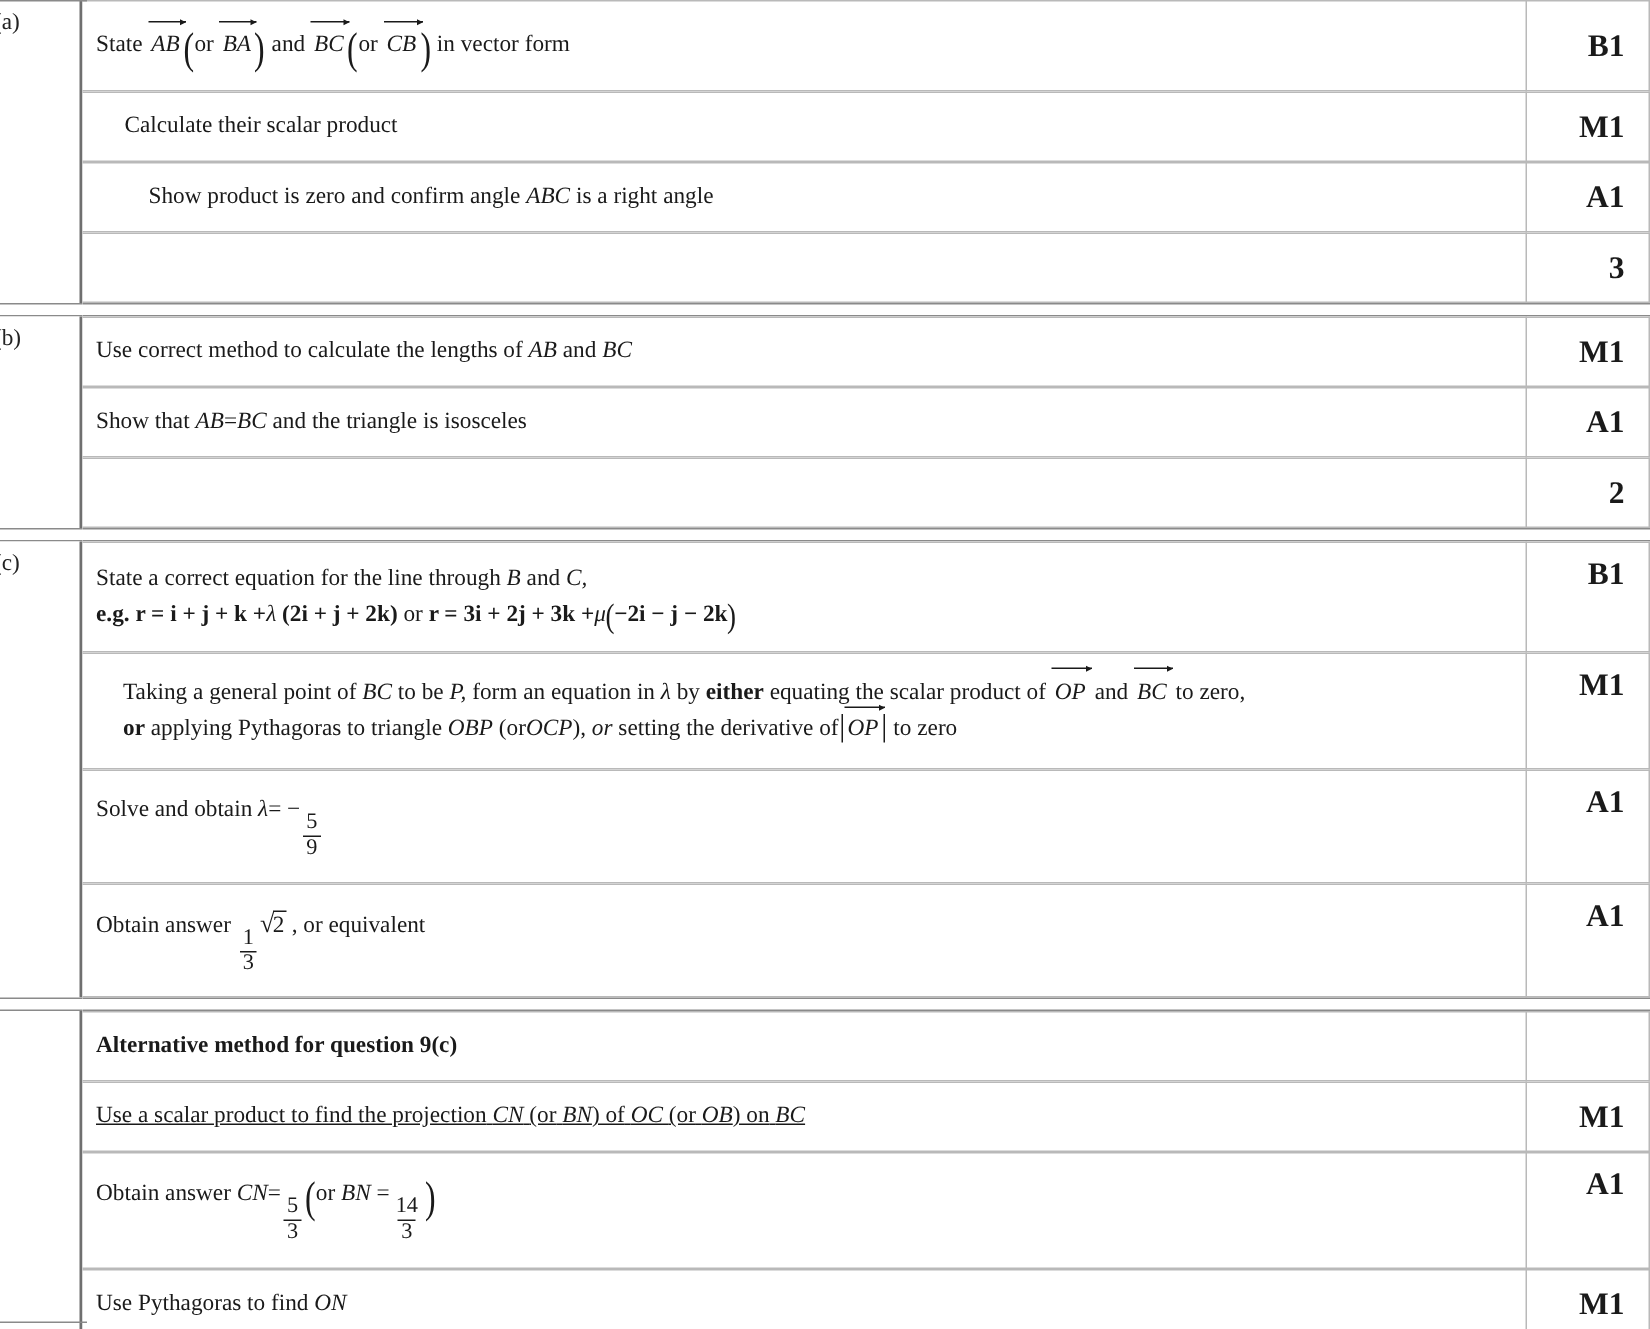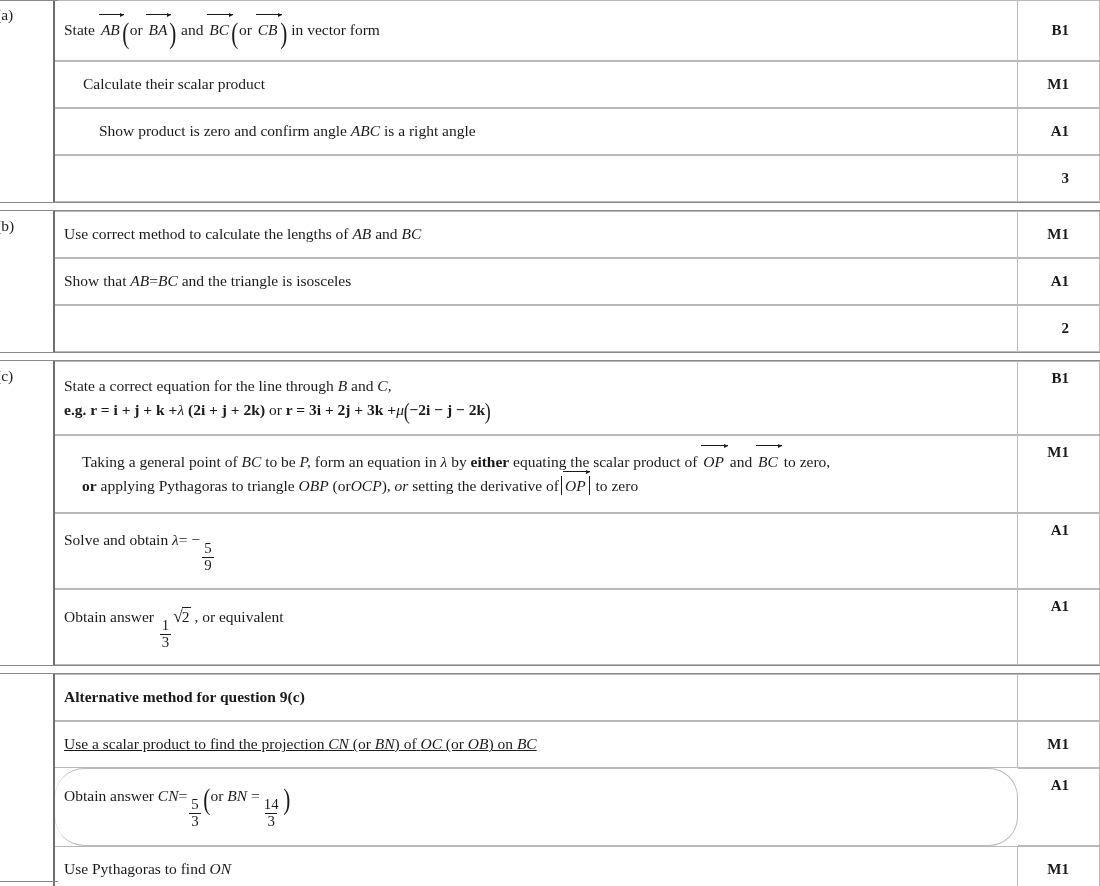--- a/index.html
+++ b/index.html
@@ -49,23 +49,23 @@
     border-left:none;
     padding:6px 10px 6px 9px;
     font-size:15.5px;
     line-height:1.55;
   }
   
   td.mark{
     border:1px solid #b9b9b9;
     border-left:none;
     text-align:right;
-    padding:6px 30px 6px 4px;
+    padding:6px 16px 6px 4px;
     font-weight:bold;
-    font-size:15px;
+    font-size:21px;
     white-space:nowrap;
   }
 
   
   tr.seprow td{
     height:7px;padding:0;line-height:0;font-size:0;
     border:none;
   }
   tr.seprow td.sep-full{
     border-top:1px solid #8a8a8a;
@@ -339,21 +339,21 @@
           <span class="mi">BN</span><span>) of</span>
           <span class="mi">OC</span>
           <span>(or</span>
           <span class="mi">OB</span><span>) on</span>
           <span class="mi">BC</span>
         </td>
         <td class="mark">M1</td>
       </tr>
 
       <tr>
-        <td class="body" style="height:64px;border-radius:29px;">
+        <td class="body" style="height:64px;">
           <span>Obtain answer</span>
           <span class="mi">CN</span><span>=</span><span class="frac">
               <span class="num">5</span>
               <span class="den">3</span>
             </span><span class="bigparen">(</span><span>or</span>
           <span class="mi">BN</span>
           <span>=</span><span class="frac">
               <span class="num">14</span>
               <span class="den">3</span>
             </span><span class="bigparen">)</span>

